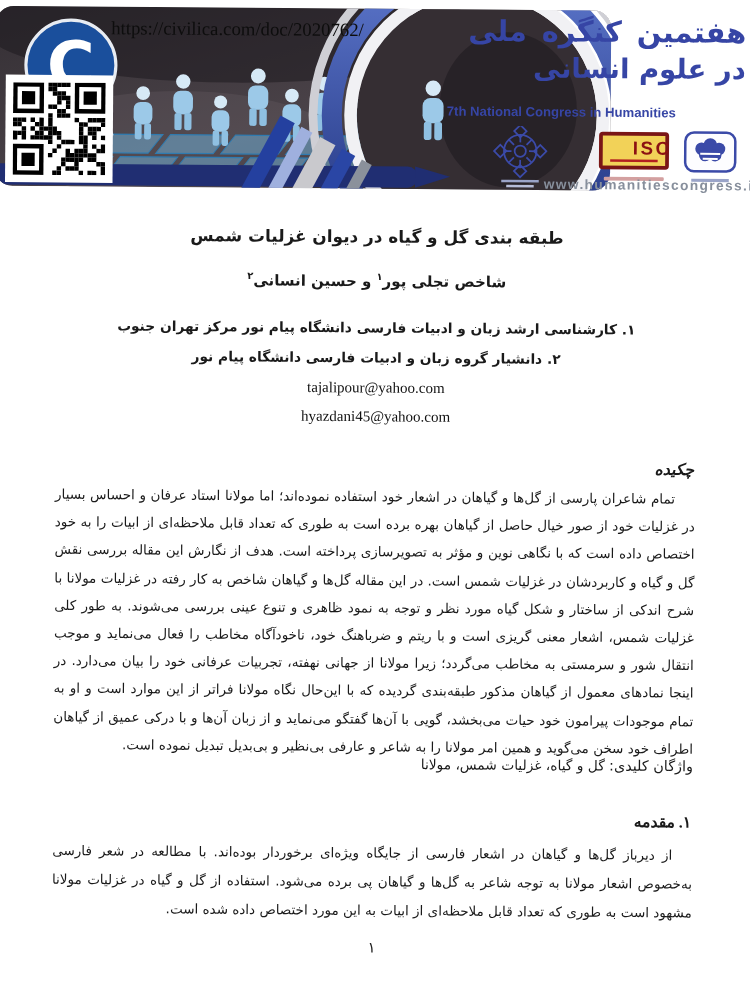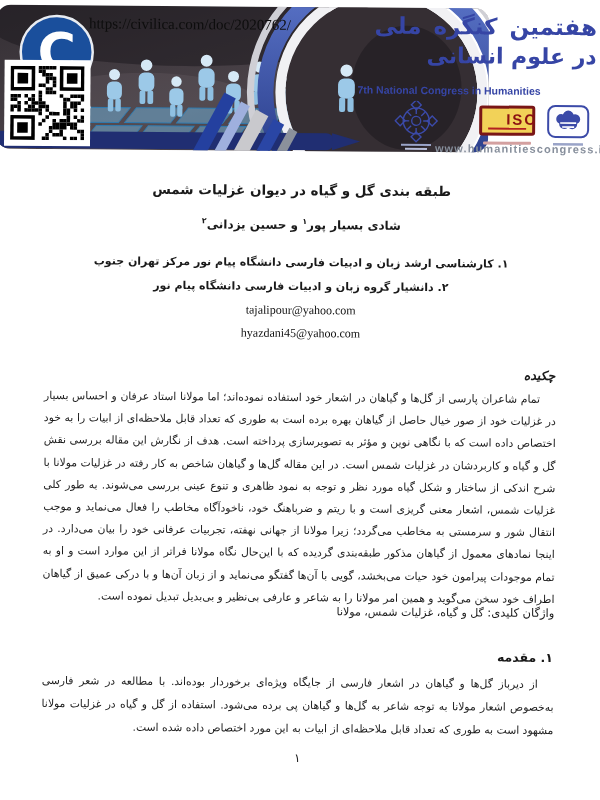--- a/index.html
+++ b/index.html
@@ -41,21 +41,21 @@
   .aff2{position:absolute;top:280px;left:0;right:0;text-align:center;font-weight:bold;font-size:11px;}
   .email1{position:absolute;top:303px;left:0;right:0;text-align:center;font-size:12px;
           font-family:"Liberation Serif","DejaVu Serif",serif;color:#111;}
   .email2{position:absolute;top:326px;left:0;right:0;text-align:center;font-size:12px;
           font-family:"Liberation Serif","DejaVu Serif",serif;color:#111;}
   .abs-head{position:absolute;top:366px;right:45px;font-weight:bold;font-size:12.5px;font-style:italic;}
   .abs-body{position:absolute;top:387px;right:44px;left:44px;font-size:10.8px;line-height:22.2px;
             text-align:justify;text-indent:16px;}
   .kw-line{position:absolute;top:604px;right:44px;left:44px;font-size:11px;}
   .kw-line .lbl{font-weight:normal;font-size:11.5px;}
-  .intro-head{position:absolute;top:648px;right:45px;font-weight:bold;font-size:12.5px;}
+  .intro-head{position:absolute;top:648px;right:45px;font-weight:bold;font-size:12.5px;font-family:Liberation Serif, serif;}
   .intro-body{position:absolute;top:671px;right:44px;left:44px;font-size:10.8px;line-height:23px;
               text-align:justify;text-indent:16px;}
   .page-num{position:absolute;top:751px;left:0;right:0;text-align:center;font-size:12px;color:#222;}
 </style>
 </head>
 <body>
 
 <div class="page">
 
   <div class="banner">
@@ -316,21 +316,21 @@
       <path d="M15,20 h16 M17,24 h12" stroke="#ffffff" stroke-width="1.6"></path>
       <rect x="8" y="40" width="30" height="2.5" fill="#9aa4c8"></rect>
     </svg>
 
     <div class="website">www.humanitiescongress.ir</div>
   </div>
 
   <div class="doc-title fa">طبقه بندی گل و گیاه در دیوان غزلیات شمس</div>
 
   <div class="authors fa">
-    <span>شادی بسیار پور</span><sup>۱</sup><span> و </span><span>حسین یزدانی</span><sup>۲</sup>
+    <span>شاخص تجلی پور</span><sup>۱</sup><span> و </span><span>حسین انسانی</span><sup>۲</sup>
   </div>
 
   <div class="aff1 fa">۱. کارشناسی ارشد زبان و ادبیات فارسی دانشگاه پیام نور مرکز تهران جنوب</div>
   <div class="aff2 fa">۲. دانشیار گروه زبان و ادبیات فارسی دانشگاه پیام نور</div>
   <div class="email1">tajalipour@yahoo.com</div>
   <div class="email2">hyazdani45@yahoo.com</div>
 
   <div class="abs-head fa">چکیده</div>
   <div class="abs-body fa">تمام شاعران پارسی از گل‌ها و گیاهان در اشعار خود استفاده نموده‌اند؛ اما مولانا استاد عرفان و احساس بسیار در غزلیات خود از صور خیال حاصل از گیاهان بهره برده است به طوری که تعداد قابل ملاحظه‌ای از ابیات را به خود اختصاص داده است که با نگاهی نوین و مؤثر به تصویرسازی پرداخته است. هدف از نگارش این مقاله بررسی نقش گل و گیاه و کاربردشان در غزلیات شمس است. در این مقاله گل‌ها و گیاهان شاخص به کار رفته در غزلیات مولانا با شرح اندکی از ساختار و شکل گیاه مورد نظر و توجه به نمود ظاهری و تنوع عینی بررسی می‌شوند. به طور کلی غزلیات شمس، اشعار معنی گریزی است و با ریتم و ضرباهنگ خود، ناخودآگاه مخاطب را فعال می‌نماید و موجب انتقال شور و سرمستی به مخاطب می‌گردد؛ زیرا مولانا از جهانی نهفته، تجربیات عرفانی خود را بیان می‌دارد. در اینجا نمادهای معمول از گیاهان مذکور طبقه‌بندی گردیده که با این‌حال نگاه مولانا فراتر از این موارد است و او به تمام موجودات پیرامون خود حیات می‌بخشد، گویی با آن‌ها گفتگو می‌نماید و از زبان آن‌ها و با درکی عمیق از گیاهان اطراف خود سخن می‌گوید و همین امر مولانا را به شاعر و عارفی بی‌نظیر و بی‌بدیل تبدیل نموده است.</div>
 

